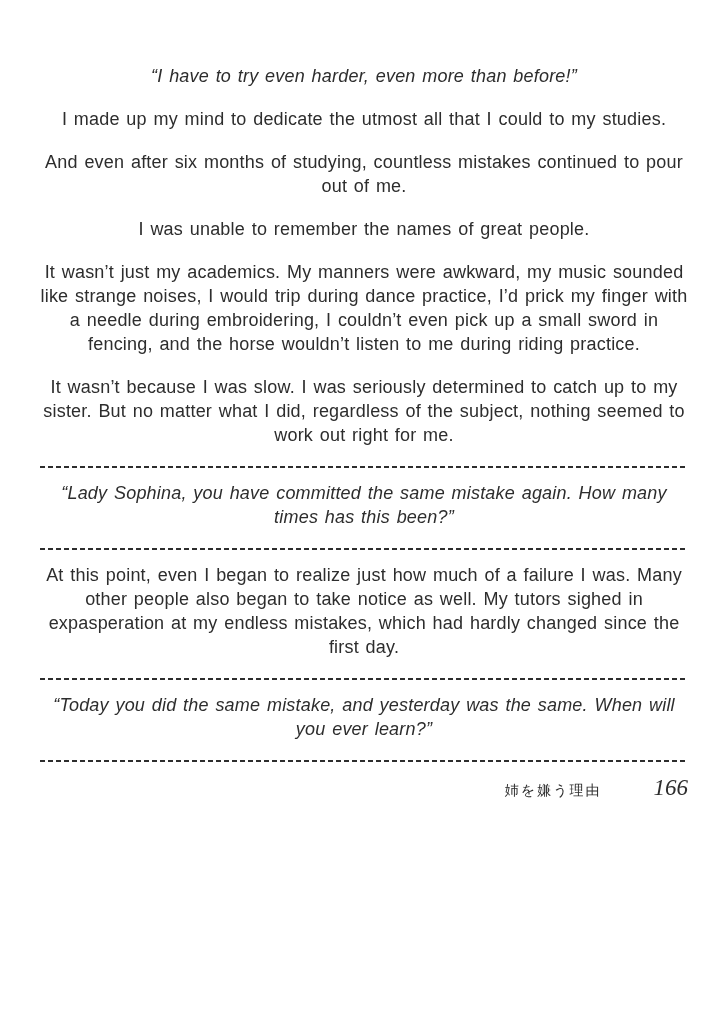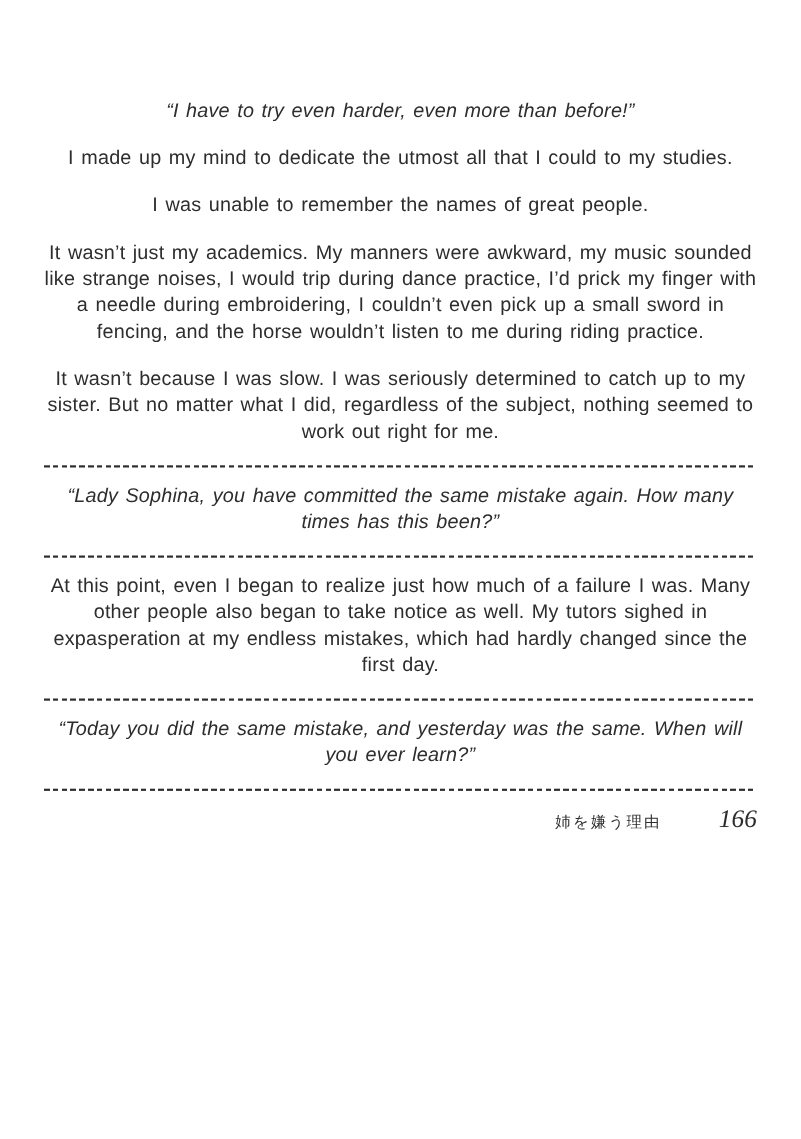--- a/index.html
+++ b/index.html
@@ -11,21 +11,21 @@
     height: 1035px;
     background: #ffffff;
     color: #2d2d2d;
     font-family: "Liberation Sans", sans-serif;
     overflow: hidden;
   }
   .page {
     box-sizing: border-box;
     width: 728px;
     height: 1035px;
-    padding: 88px 38px 0 38px;
+    padding: 64px 38px 0 38px;
   }
   .para {
     margin: 0 0 19px 0;
     text-align: center;
     font-size: 18px;
     line-height: 24px;
     letter-spacing: 0.2px;
     word-spacing: 1.5px;
   }
   .quote {
@@ -55,20 +55,21 @@
     font-family: "Liberation Serif", serif;
   }
 </style>
 </head>
 <body>
 
 <main class="page">
 
   <p class="para quote">“I have to try even harder, even more than before!”</p>
   <p class="para">I made up my mind to dedicate the utmost all that I could to my studies.</p>
+  <p class="para">And even after six months of studying, countless mistakes continued to pour out of me.</p>
   <p class="para">I was unable to remember the names of great people.</p>
   <p class="para">It wasn’t just my academics. My manners were awkward, my music sounded like strange noises, I would trip during dance practice, I’d prick my finger with a needle during embroidering, I couldn’t even pick up a small sword in fencing, and the horse wouldn’t listen to me during riding practice.</p>
   <p class="para">It wasn’t because I was slow. I was seriously determined to catch up to my sister. But no matter what I did, regardless of the subject, nothing seemed to work out right for me.</p>
 
   <div class="sep"></div>
 
   <p class="para quote">“Lady Sophina, you have committed the same mistake again. How many times has this been?”</p>
 
   <div class="sep"></div>
 

